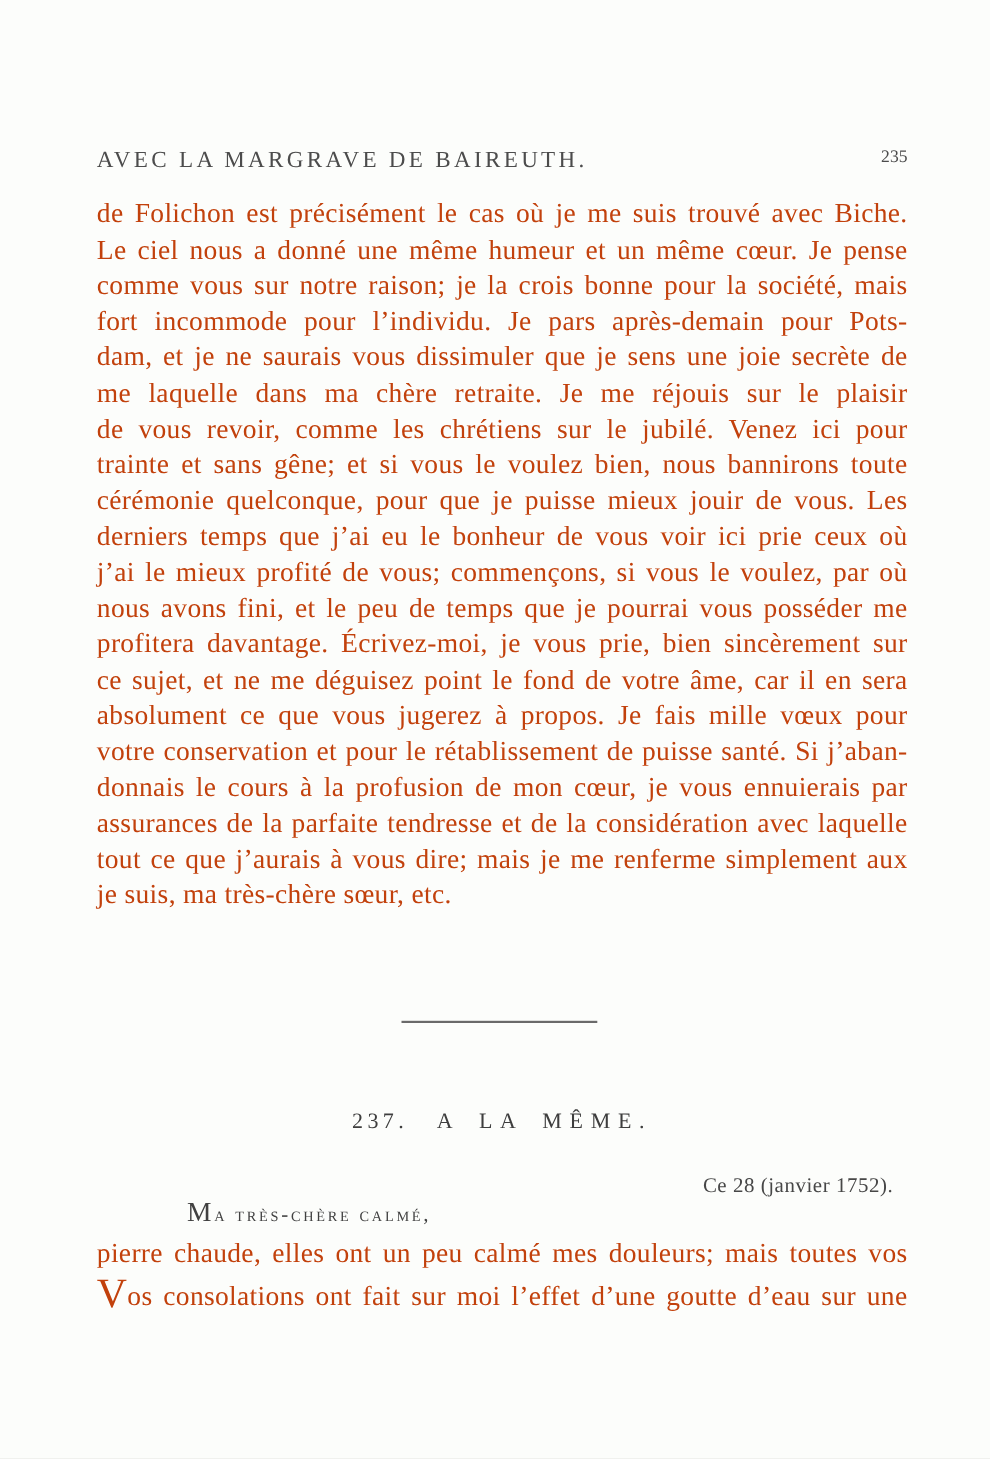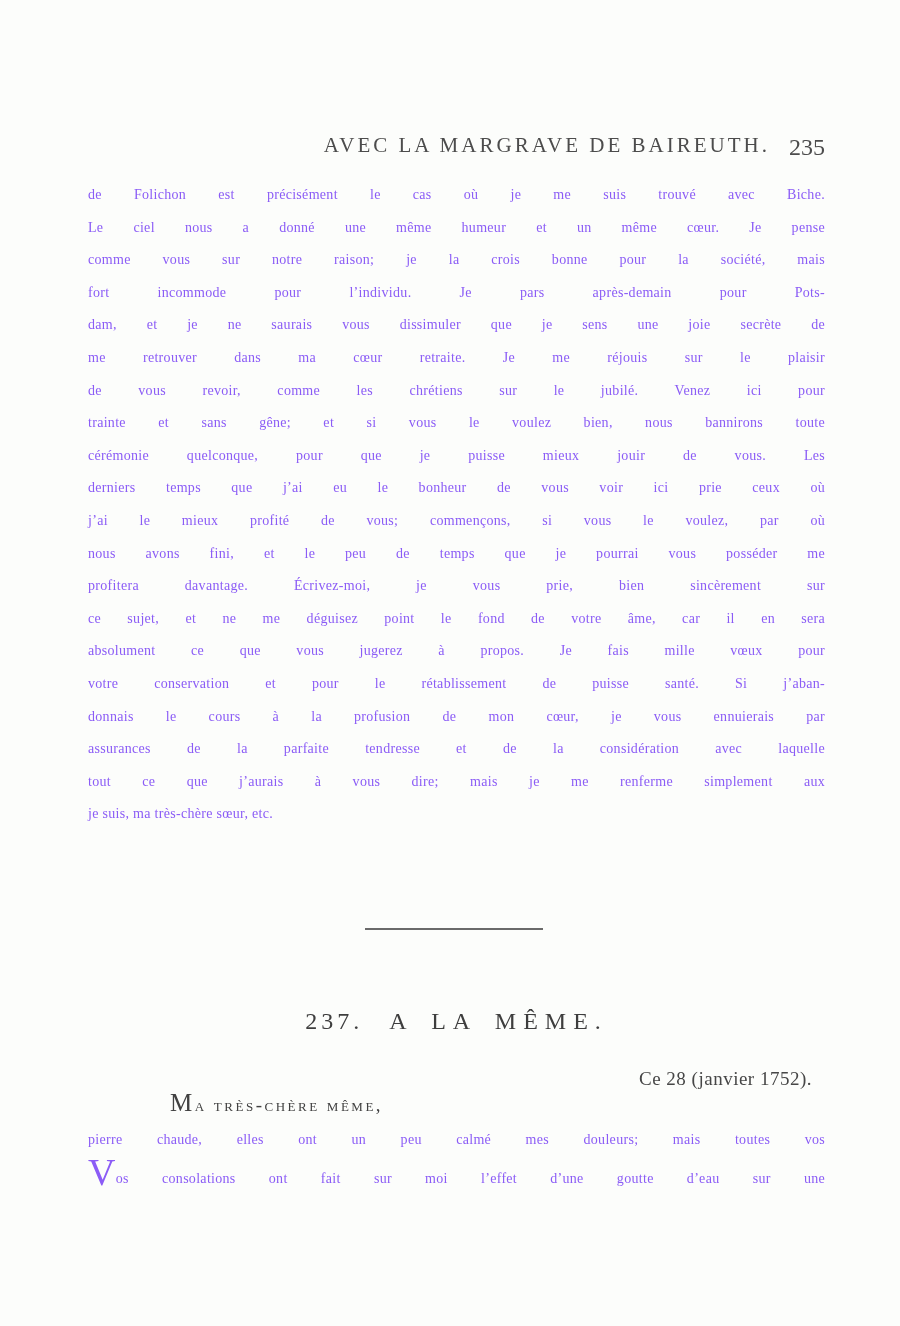--- a/index.html
+++ b/index.html
@@ -23,49 +23,49 @@
     position: absolute;
     top: 133px;
     left: 88px;
     width: 737px;
     height: 28px;
   }
   .running-title {
     position: absolute;
     left: 0;
     right: 55px;
-    text-align: right;
+    text-align: left;
     font-size: 21px;
     letter-spacing: 3px;
     color: #4c4c4c;
     white-space: nowrap;
   }
   .page-number {
     position: absolute;
     right: 0;
     top: 1px;
-    font-size: 24px;
+    font-size: 16px;
     color: #4c4c4c;
   }
 
   
   .body-block {
     position: absolute;
     left: 88px;
     top: 179px;
     width: 737px;
   }
   .text-line {
-    font-size: 14px;
+    font-size: 25px;
     line-height: 32.6px;
     text-align: justify;
     text-align-last: justify;
     text-justify: inter-word;
     white-space: nowrap;
-    color: #8b5cf6;
+    color: #c2410c;
     letter-spacing: 0.3px;
   }
   .text-line.last-line {
     text-align-last: left;
     white-space: normal;
   }
 
   
   .section-divider {
     position: absolute;
@@ -76,21 +76,21 @@
     border-top: 2px solid #6a6a6a;
   }
 
   
   .letter-heading {
     position: absolute;
     top: 1008px;
     left: 88px;
     width: 737px;
     text-align: center;
-    font-size: 24px;
+    font-size: 20px;
     color: #3e3e3e;
     white-space: nowrap;
   }
   .letter-number {
     letter-spacing: 4px;
     margin-right: 26px;
   }
   .letter-addressee {
     letter-spacing: 7px;
     word-spacing: 6px;
@@ -147,21 +147,21 @@
     <div class="running-title">AVEC LA MARGRAVE DE BAIREUTH.</div>
     <div class="page-number">235</div>
   </div>
 
   <div class="body-block">
     <div class="text-line">de Folichon est précisément le cas où je me suis trouvé avec Biche.</div>
     <div class="text-line">Le ciel nous a donné une même humeur et un même cœur. Je pense</div>
     <div class="text-line">comme vous sur notre raison; je la crois bonne pour la société, mais</div>
     <div class="text-line">fort incommode pour l’individu. Je pars après-demain pour Pots-</div>
     <div class="text-line">dam, et je ne saurais vous dissimuler que je sens une joie secrète de</div>
-    <div class="text-line">me retrouver dans ma cœur retraite. Je me réjouis sur le plaisir</div>
+    <div class="text-line">me laquelle dans ma chère retraite. Je me réjouis sur le plaisir</div>
     <div class="text-line">de vous revoir, comme les chrétiens sur le jubilé. Venez ici pour</div>
     <div class="text-line">trainte et sans gêne; et si vous le voulez bien, nous bannirons toute</div>
     <div class="text-line">cérémonie quelconque, pour que je puisse mieux jouir de vous. Les</div>
     <div class="text-line">derniers temps que j’ai eu le bonheur de vous voir ici prie ceux où</div>
     <div class="text-line">j’ai le mieux profité de vous; commençons, si vous le voulez, par où</div>
     <div class="text-line">nous avons fini, et le peu de temps que je pourrai vous posséder me</div>
     <div class="text-line">profitera davantage. Écrivez-moi, je vous prie, bien sincèrement sur</div>
     <div class="text-line">ce sujet, et ne me déguisez point le fond de votre âme, car il en sera</div>
     <div class="text-line">absolument ce que vous jugerez à propos. Je fais mille vœux pour</div>
     <div class="text-line">votre conservation et pour le rétablissement de puisse santé. Si j’aban-</div>
@@ -172,20 +172,20 @@
   </div>
 
   <div class="section-divider"></div>
 
   <div class="letter-heading">
     <span class="letter-number">237.</span><span class="letter-addressee">A LA MÊME.</span>
   </div>
 
   <div class="letter-date">Ce 28 (janvier 1752).</div>
 
-  <div class="salutation">Ma très-chère même,</div>
+  <div class="salutation">Ma très-chère calmé,</div>
 
   <div class="letter-body">
     <div class="text-line">pierre chaude, elles ont un peu calmé mes douleurs; mais toutes vos</div>
     <div class="text-line opening-line">Vos consolations ont fait sur moi l’effet d’une goutte d’eau sur une</div>
   </div>
 
 </div>
 
 </body></html>

